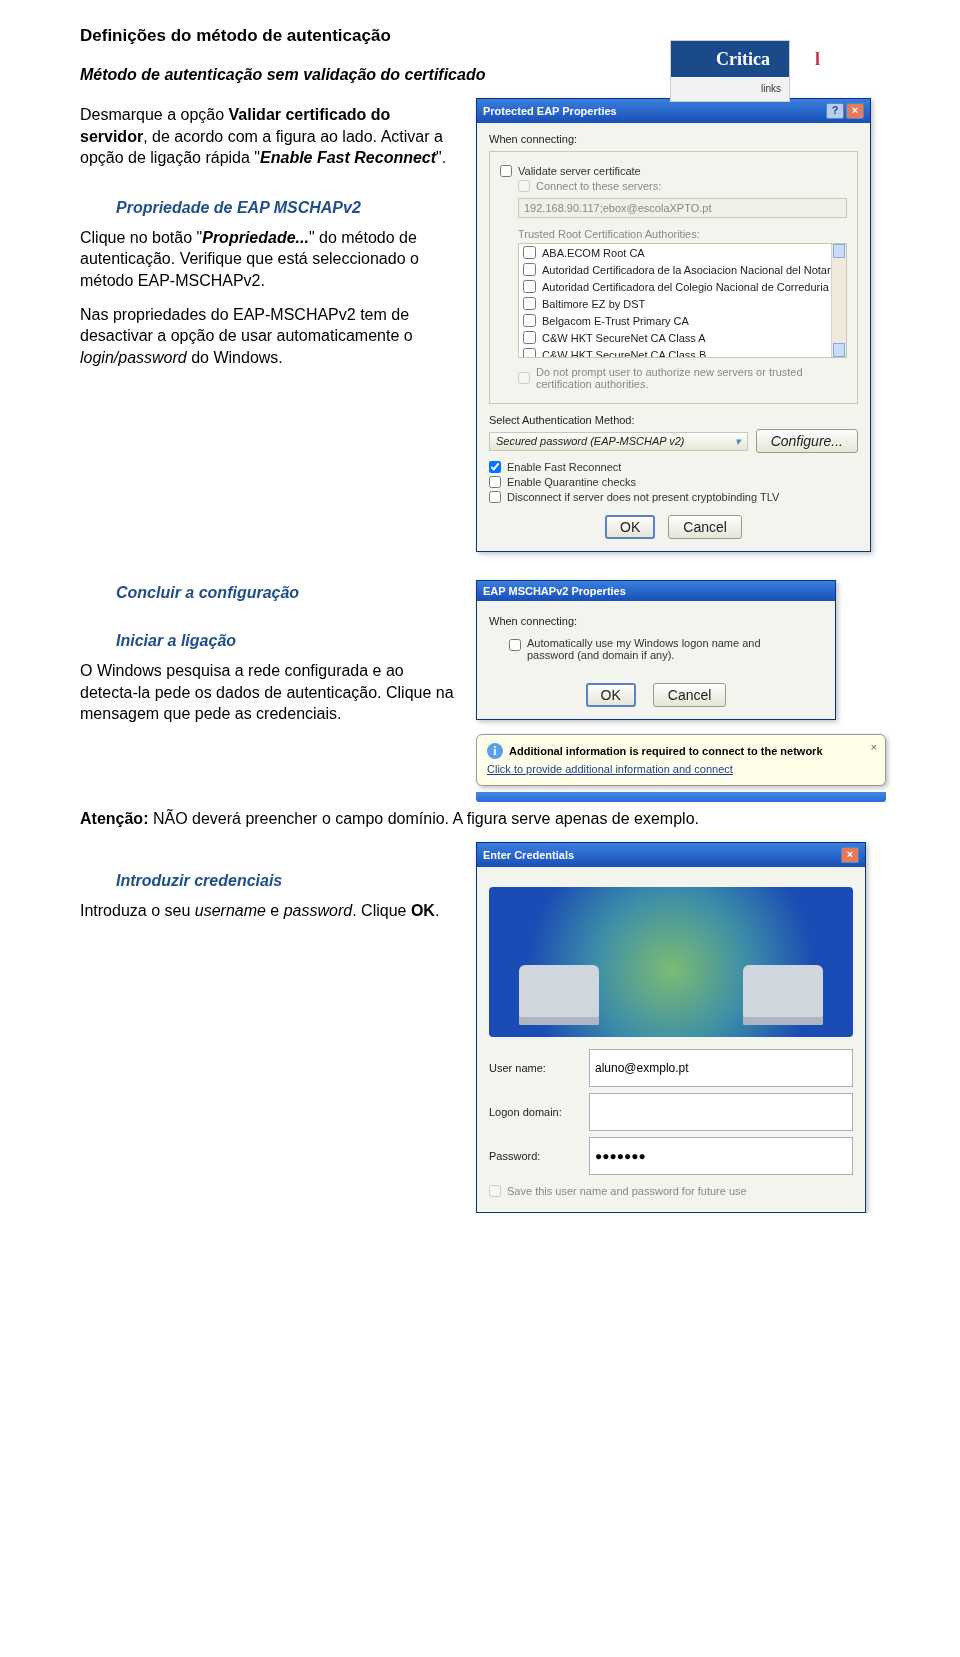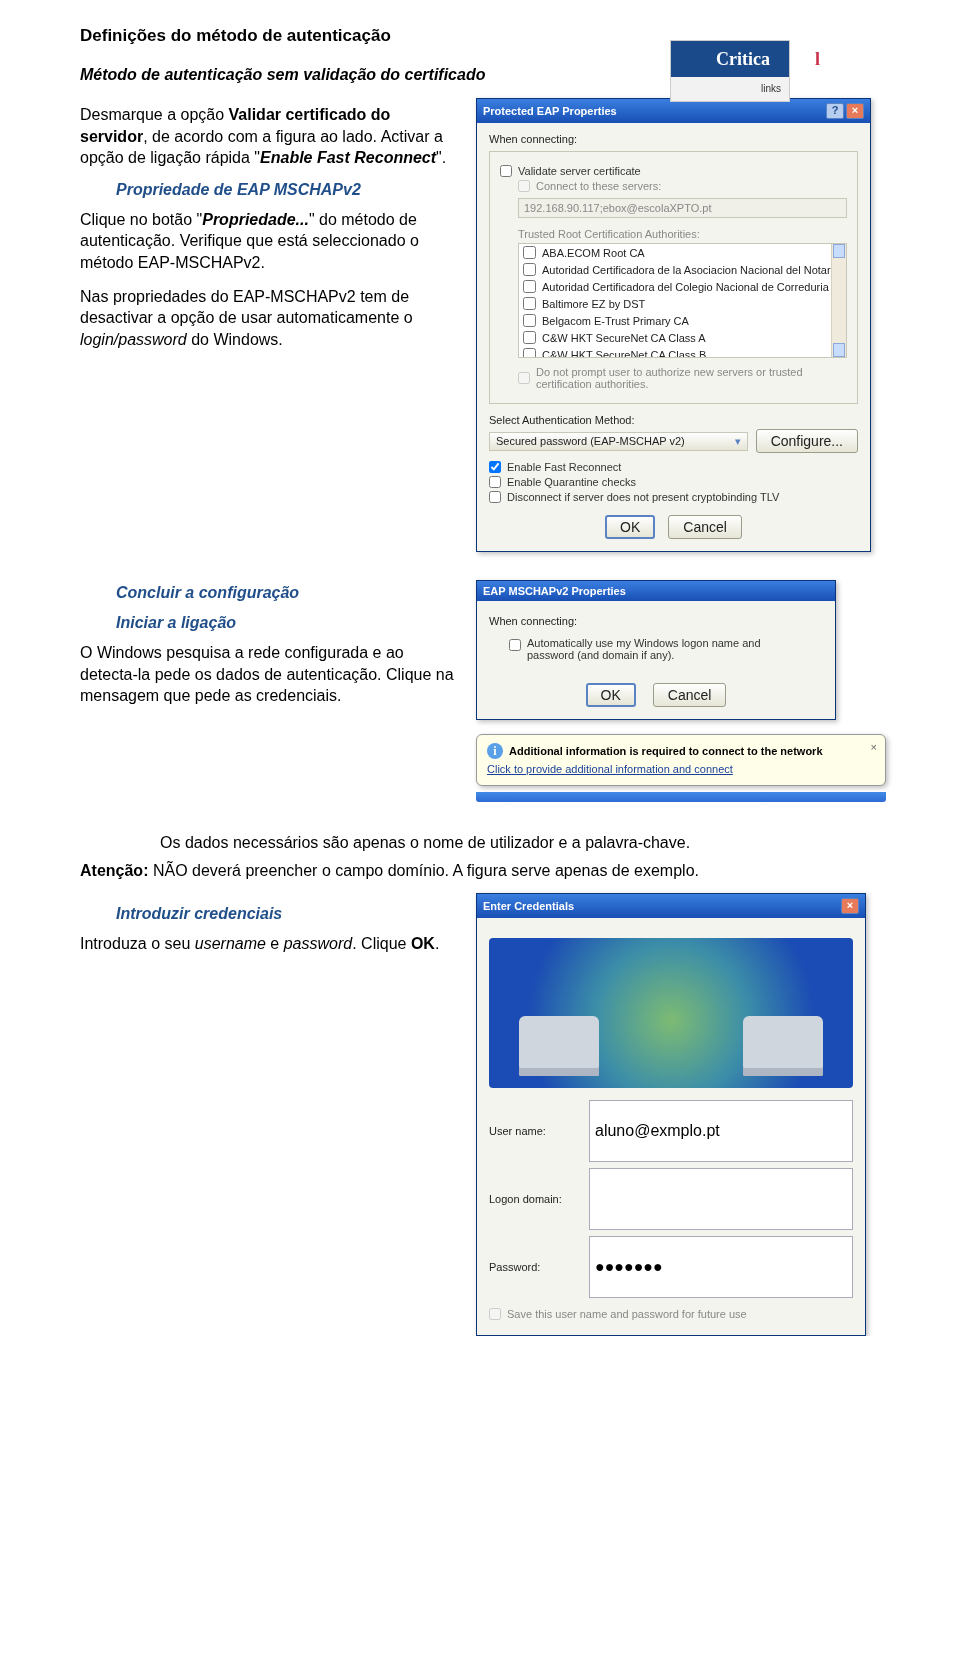--- a/index.html
+++ b/index.html
@@ -36,21 +36,21 @@
     color: #333;
     font-size: 10px;
     text-align: right;
     padding: 6px 8px 0 0;
   }
   .page { position: relative; }
   .heading-bold { font-weight: bold; margin-top: 6px; margin-bottom: 16px; font-size: 17px; }
   .sub-ital { font-style: italic; font-weight: bold; margin: 20px 0 14px 0; font-size: 16px; }
   .para { margin: 6px 0; line-height: 1.35; }
   .blue-ital { font-style: italic; font-weight: bold; color: #214f8a; font-size: 16px; }
-  .indent-sub { margin: 12px 0 10px 36px; }
+  .indent-sub { margin: 30px 0 10px 36px; }
   .bold { font-weight: bold; }
   .itbold { font-style: italic; font-weight: bold; }
   .row { display: flex; align-items: flex-start; gap: 16px; }
   .col { flex: 1 1 auto; }
   
   .dlg {
     border: 1px solid #0b357a;
     background: #f4f4ee;
     font-size: 11px;
     color: #222;
@@ -128,21 +128,21 @@
     font-size: 11px;
     display:inline-flex;
     justify-content:space-between;
     align-items:center;
     width: 260px;
   }
   .sel .caret { color:#5a83c4; }
   .mschapv2 { width: 360px; }
   .labelrow { display:flex; align-items:center; gap:10px; margin:6px 0; }
   .labelrow label { width:90px; }
-  .labelrow input { flex:1; border:1px solid #aab; padding:21px 5px; font-size:16px; background:#fff; }
+  .labelrow input { flex:1; border:1px solid #aab; padding:11px 5px; font-size:12px; background:#fff; }
   .credentials { width: 390px; }
   .credimg {
     height: 150px;
     margin: 10px 0 12px 0;
     background: radial-gradient(circle at 50% 55%, #7dbb73 0%, #3c8ea8 38%, #1b4bb4 72%);
     border-radius: 4px;
     position:relative;
   }
   .credimg::before, .credimg::after{
     content:""; position:absolute; bottom:12px; width:80px; height:60px;
@@ -261,21 +261,21 @@
                   <span>C&amp;W HKT SecureNet CA Class B</span>
                 </div>
           </div>
           <div class="chk disabled" style="margin-top:8px;">
             <input type="checkbox" disabled="" style="">
                 <span>Do not prompt user to authorize new servers or trusted certification authorities.</span>
           </div>
         </div>
       </div>
       <div style="margin:10px 0 3px 0;">Select Authentication Method:</div>
-      <div style="display:flex;gap:8px;align-items:center;">
+      <div style="display:flex;gap:8px;align-items:center;font-style:italic;">
         <div class="sel">
           <span>Secured password (EAP-MSCHAP v2)</span>
               <span class="caret">▾</span>
         </div>
         <span class="btn">Configure...</span>
       </div>
       <div class="chk" style="margin-top:8px;">
         <input type="checkbox" checked="" style="">
             <span>Enable Fast Reconnect</span>
       </div>
@@ -326,21 +326,20 @@
       <div class="bt">
         <span class="infoicon">i</span>
         <span>Additional information is required to connect to the network</span>
       </div>
       <span class="link">Click to provide additional information and connect</span>
     </div>
     <div class="taskbar"></div>
   </div>
 </div>
 
-<p class="para" style="margin-top:30px;margin-left:80px;">Os dados necessários são apenas o nome de utilizador e a palavra-chave.</p>
 <p class="para">
   <span class="bold">Atenção:</span><span> NÃO deverá preencher o campo domínio. A figura serve apenas de exemplo.</span>
 </p>
 
 <div class="row" style="margin-top:12px;align-items:flex-start;">
   <div class="col" style="max-width:380px;">
     <div class="indent-sub blue-ital">Introduzir credenciais</div>
     <p class="para">
       <span>Introduza o seu </span><span style="font-style:italic">username</span><span> e </span><span style="font-style:italic">password</span><span>. Clique </span><span class="bold">OK</span><span>.</span>
     </p>

